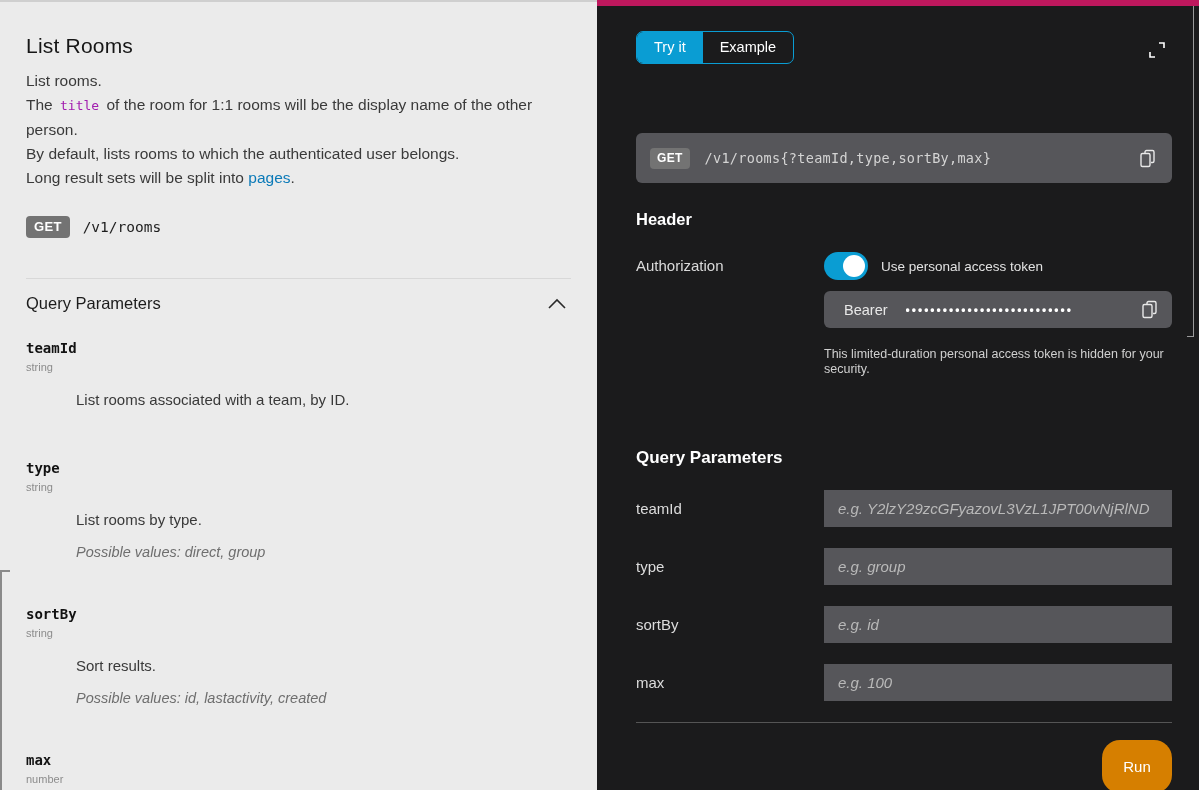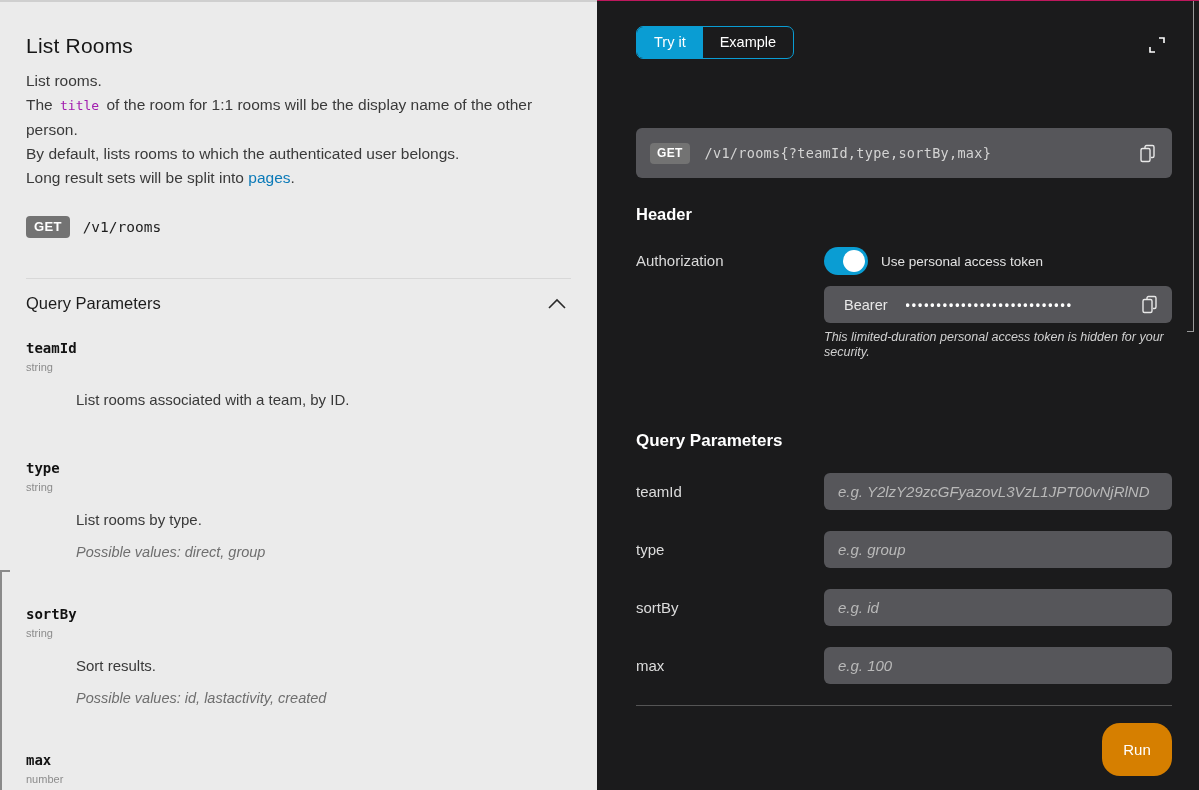--- a/index.html
+++ b/index.html
@@ -29,21 +29,21 @@
   .param-name { font-family:"DejaVu Sans Mono", monospace; font-size:14px; font-weight:700; color:#121212; }
   .param-type { margin-top:5px; font-size:11px; color:#8c8c8c; }
   .param-desc { margin-top:13px; margin-left:50px; font-size:15px; line-height:28px; color:#393939; }
   .param-values { margin-top:10px; margin-left:50px; font-size:14.5px; font-style:italic; color:#6e6e6e; }
 
   .left-scrollbar { position:absolute; left:0; top:568px; width:2px; height:222px; background:#8a8a8a; }
   .left-scrollbar::after { content:""; position:absolute; left:0; top:0; width:10px; height:2px; background:#8a8a8a; }
 
   
   .right-panel { position:relative; width:602px; height:790px; background:#1b1b1c;
-                 border-top:1px solid #be185d; padding:25px 27px 0 39px; color:#e4e4e4; }
+                 border-top:6px solid #be185d; padding:25px 27px 0 39px; color:#e4e4e4; }
 
   .tabs-row { display:flex; align-items:flex-start; justify-content:space-between; }
   .tab-group { display:flex; border:1px solid #0a9dd3; border-radius:7px; overflow:hidden; }
   .tab { font-size:14.5px; color:#fff; padding:7px 17px 8px; cursor:pointer; background:transparent; border:none; }
   .tab.active { background:#0a9dd3; }
   .expand-btn { background:none; border:none; cursor:pointer; padding:4px; margin-top:4px; }
 
   .request-bar { margin-top:65px; height:50px; background:#56565a; border-radius:6px;
                  display:flex; align-items:center; padding:0 14px; }
   .request-bar .get-badge { font-size:12px; padding:3px 7px 4px; }
@@ -58,27 +58,27 @@
   .toggle-row { display:flex; align-items:center; gap:13px; }
   .toggle { position:relative; width:44px; height:28px; background:#0a9dd3; border-radius:14px;
             border:none; cursor:pointer; flex:none; }
   .toggle-knob { position:absolute; top:3px; right:3px; width:22px; height:22px; background:#fff; border-radius:50%; }
   .toggle-caption { font-size:13.5px; color:#e2e2e2; }
   .bearer-box { margin-top:11px; height:37px; background:#56565a; border-radius:6px;
                 display:flex; align-items:center; padding:0 12px 0 20px; }
   .bearer-label { font-size:14.5px; color:#e8e8e8; }
   .masked-token { margin-left:18px; font-size:12px; letter-spacing:2px; color:#fff; font-weight:700;
                   white-space:nowrap; overflow:hidden; }
-  .token-note { margin-top:7px; font-size:12.5px; font-style:italic; color:#d0d0d0; line-height:15px; max-width:352px; }
+  .token-note { margin-top:19px; font-size:12.5px; color:#d0d0d0; line-height:15px; max-width:352px; }
 
   .query-h { margin-top:71px; font-size:17px; font-weight:700; color:#fff; }
   .form-rows { margin-top:22px; }
   .form-row { display:flex; align-items:center; margin-bottom:21px; }
   .field-label { width:188px; font-size:15px; color:#dcdcdc; }
-  .field-input { flex:1; height:37px; background:#56565a; border:none; border-radius:6px;
+  .field-input { flex:1; height:37px; background:#56565a; border:none; border-radius:0;
                  padding:0 14px; font-family:"Liberation Sans", sans-serif; font-size:15px;
                  font-style:italic; color:#e8e8e8; outline:none; }
   .field-input::placeholder { color:#b9b9b9; font-style:italic; opacity:1; }
 
   .run-divider { margin-top:20px; border:none; border-top:1px solid #555; }
   .run-row { margin-top:17px; display:flex; justify-content:flex-end; }
   .run-btn { width:70px; height:53px; background:#d67f00; border:none; border-radius:18px;
              color:#fff; font-size:15px; font-family:"Liberation Sans", sans-serif; cursor:pointer; }
 
   .right-scrollbar { position:absolute; right:5px; top:0; width:1px; height:331px; background:#9a9a9a; }

